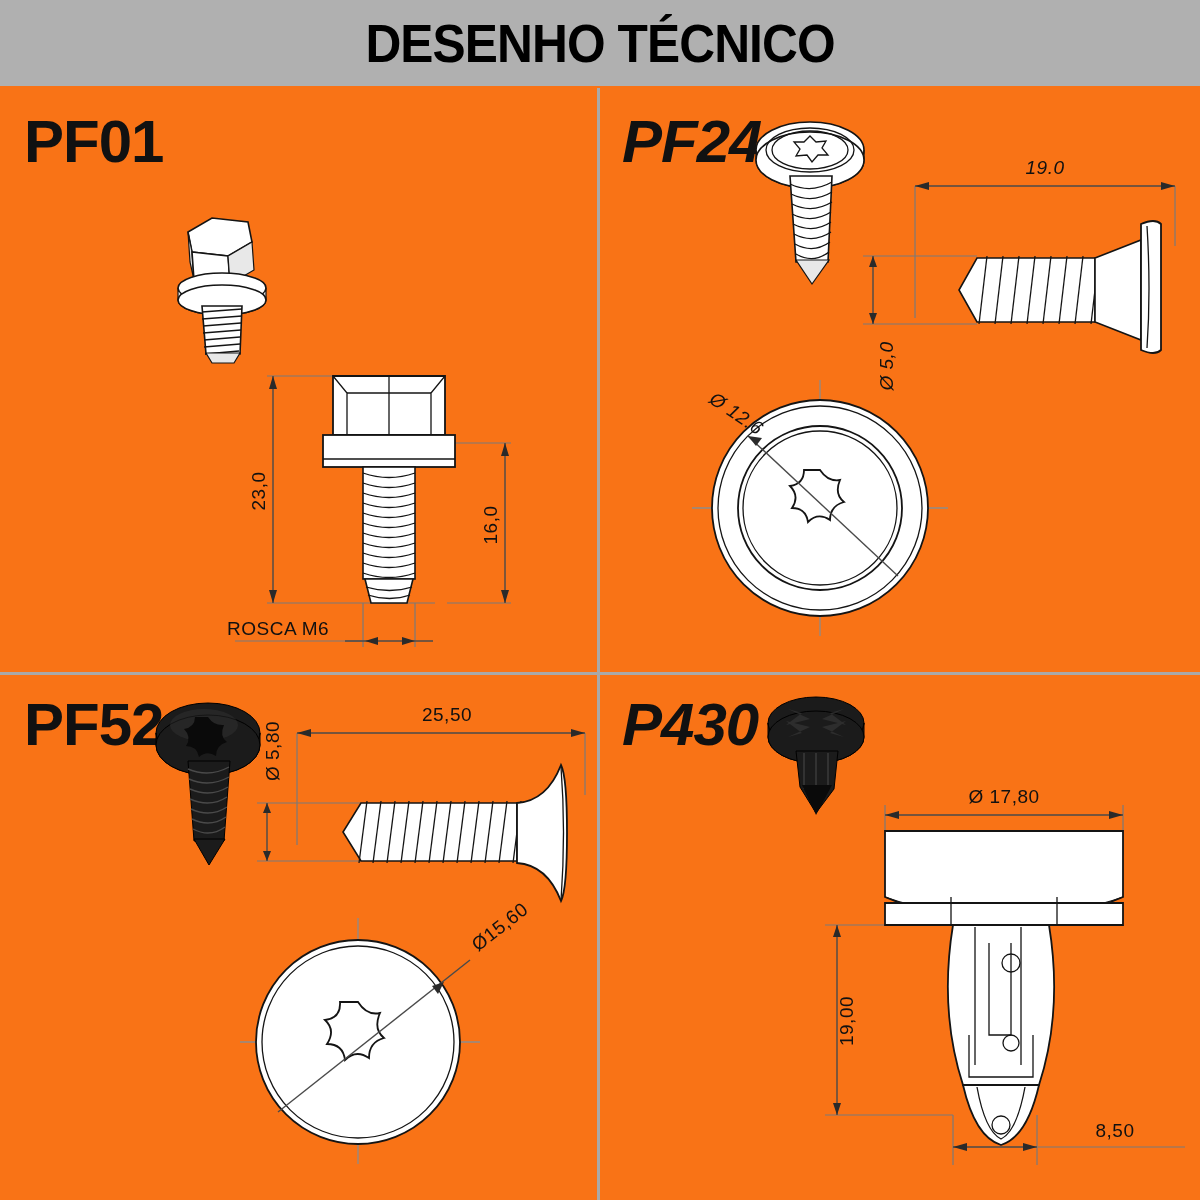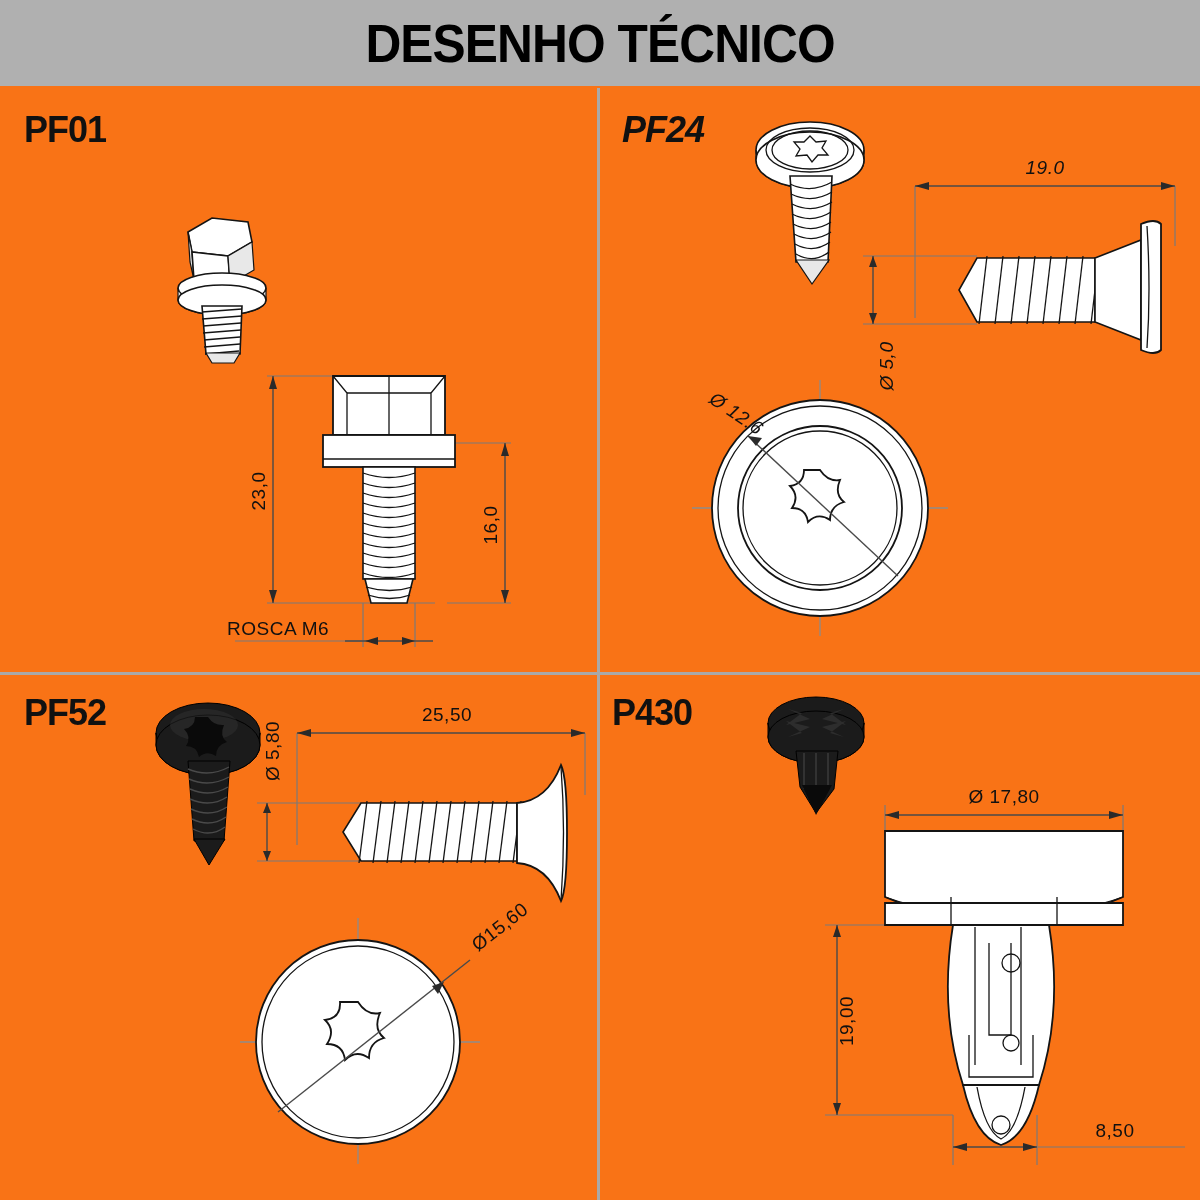--- a/index.html
+++ b/index.html
@@ -66,30 +66,30 @@
   }
   #quad-pf01 { left: 0px;   top: 88px;  width: 597px; height: 584px; }
   #quad-pf24 { left: 600px; top: 88px;  width: 600px; height: 584px; font-style: italic; }
   #quad-pf52 { left: 0px;   top: 675px; width: 597px; height: 525px; }
   #quad-p430 { left: 600px; top: 675px; width: 600px; height: 525px; }
 
   .part-label {
     position: absolute;
     font-family: "Liberation Sans", sans-serif;
     font-weight: bold;
-    font-size: 36px;
+    font-size: 60px;
     color: #111111;
     letter-spacing: -1px;
     line-height: 1;
     white-space: nowrap;
   }
   #quad-pf01 .part-label { left: 24px; top: 24px; }
   #quad-pf24 .part-label { left: 22px; top: 24px; }
   #quad-pf52 .part-label { left: 24px; top: 20px; }
-  #quad-p430 .part-label { left: 12px; top: 20px; }
+  #quad-p430 .part-label { left: 22px; top: 20px; font-style: italic; }
 
   .render-3d, .drawing-svg {
     position: absolute;
   }
   svg { display: block; overflow: visible; }
 
   .dim-text {
     font-family: "Liberation Sans", sans-serif;
     font-size: 19px;
     fill: #111111;

